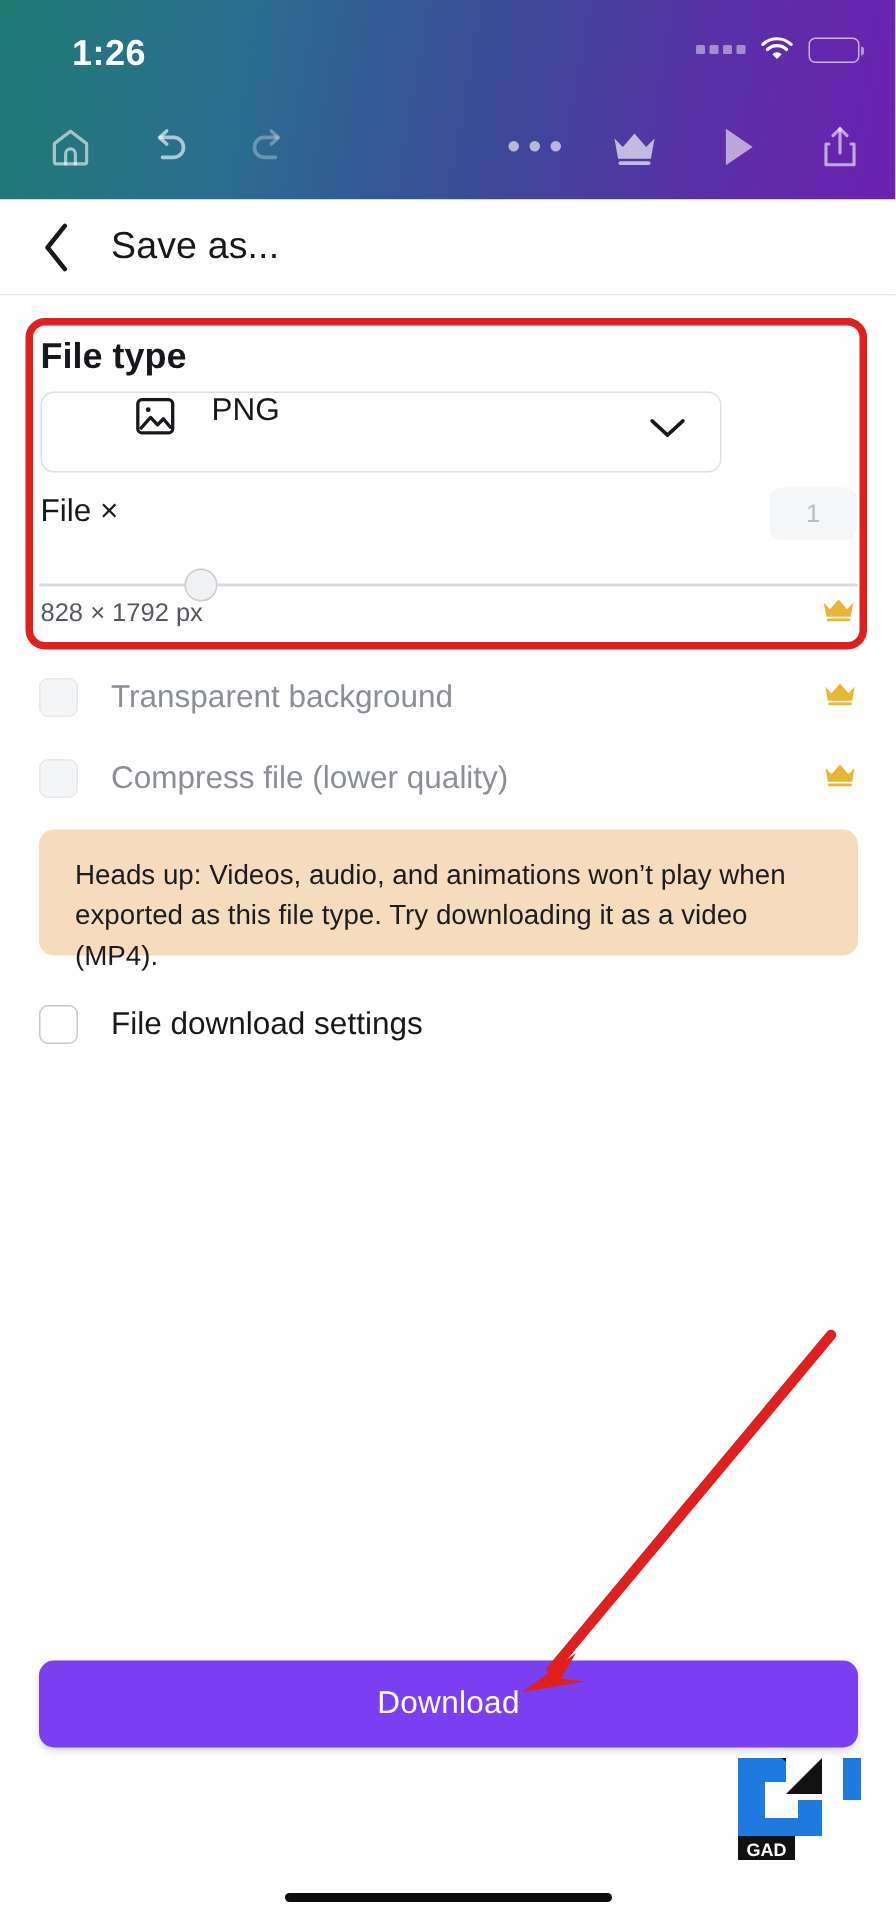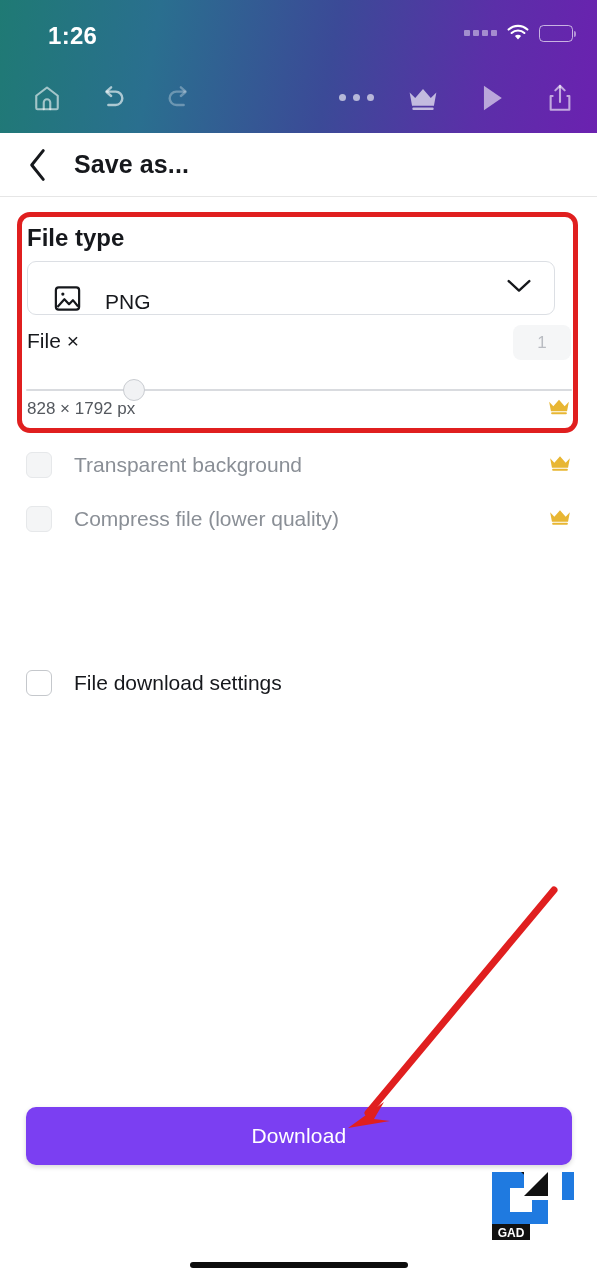--- a/index.html
+++ b/index.html
@@ -76,40 +76,40 @@
     background: #ffffff;
     border-bottom: 1px solid #e6e6e6;
     display: flex; align-items: center;
   }
   .back-btn {
     width: 52px; height: 64px; display: flex;
     align-items: center; justify-content: center;
     margin-left: 12px;
   }
   .page-title {
-    font-size: 25px; font-weight: bold; color: #16181c;
+    font-size: 25px; font-weight: normal; color: #16181c;
     margin-left: 10px; letter-spacing: 0.1px;
   }
 
   
   .content {
     position: absolute; top: 197px; left: 0;
     width: 597px; height: 1088px; background: #fff;
   }
   .section-label {
     position: absolute; left: 27px; top: 27px;
     font-size: 24px; font-weight: bold; color: #16181c;
   }
 
   .filetype-select {
     position: absolute; left: 27px; top: 64px;
-    width: 528px; height: 54px;
+    width: 454px; height: 54px;
     border: 1px solid #dcdfe4; border-radius: 9px;
     background: #ffffff;
-    display: flex; align-items: flex-end;
+    display: flex; align-items: flex-start; padding-left: 36px;
   }
   .ft-icon { margin-left: 24px; display: flex; }
   .ft-label { margin-left: 22px; font-size: 21px; color: #16181c; }
   .ft-chev { position: absolute; right: 22px; top: 50%; transform: translateY(-50%); }
 
   .size-label {
     position: absolute; left: 27px; top: 132px;
     font-size: 21px; color: #16181c;
   }
   .size-value-box {
@@ -338,20 +338,23 @@
       <span class="cb-box dim"></span>
       <span class="cb-label dim">Compress file (lower quality)</span>
       <span class="cb-crown">
         <svg width="24" height="19" viewBox="0 0 28 22" fill="#e8b632">
           <path d="M2.5 5.6 L7.4 10.6 L14 3 L20.6 10.6 L25.5 5.6 L23.4 16.4 H4.6 Z"></path>
           <rect x="4.8" y="17.8" width="18.4" height="2.2" rx="1.1"></rect>
         </svg>
       </span>
     </div>
 
+    <div class="notice">
+      <p>Heads up: Videos, audio, and animations won’t play when exported as this file type. Try downloading it as a video (MP4).</p>
+    </div>
 
     <div class="cb-row" style="top:466px;">
       <span class="cb-box on"></span>
       <span class="cb-label on">File download settings</span>
     </div>
 
     <div class="download-btn">
       <span>Download</span>
     </div>
   </div>

